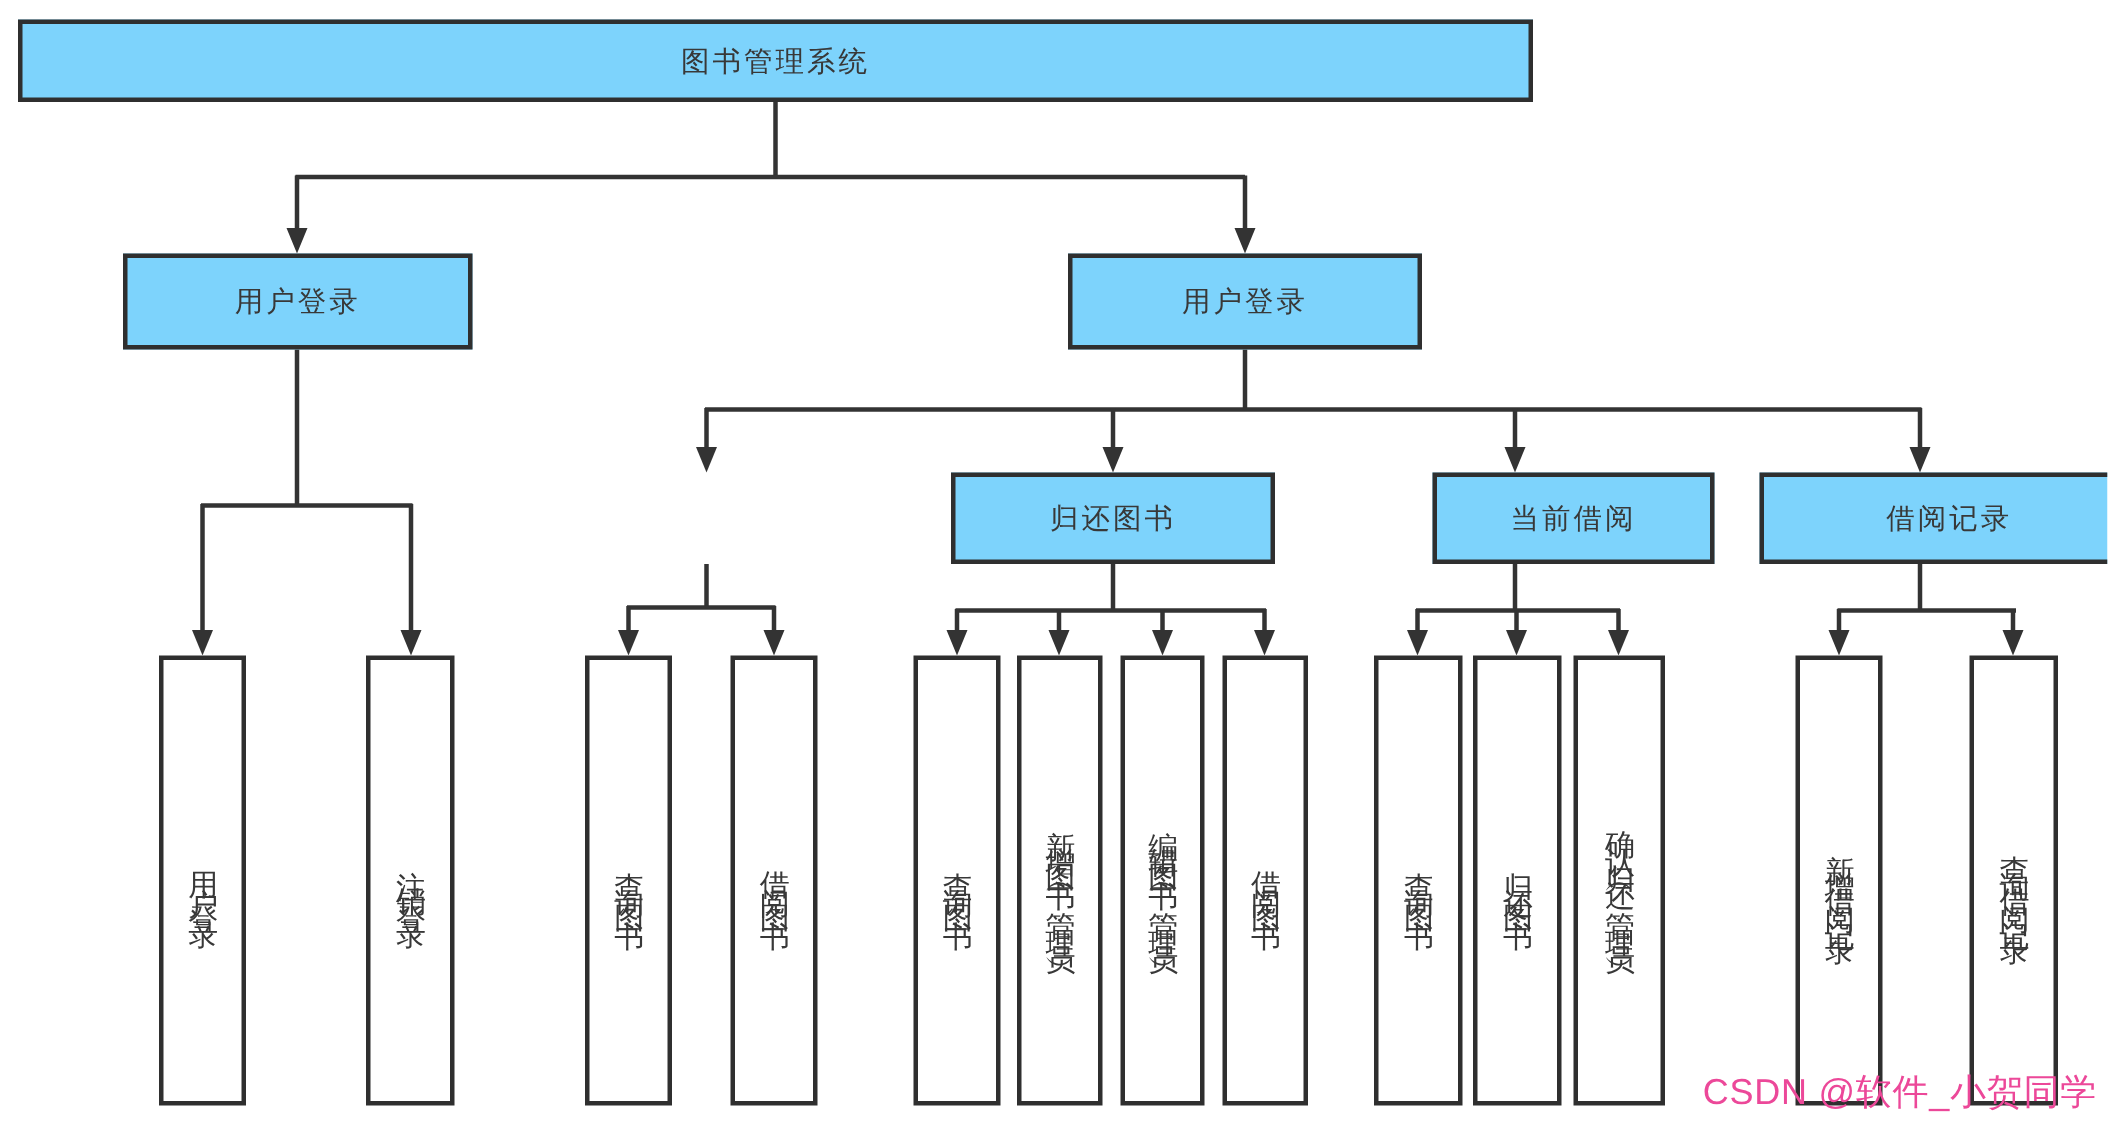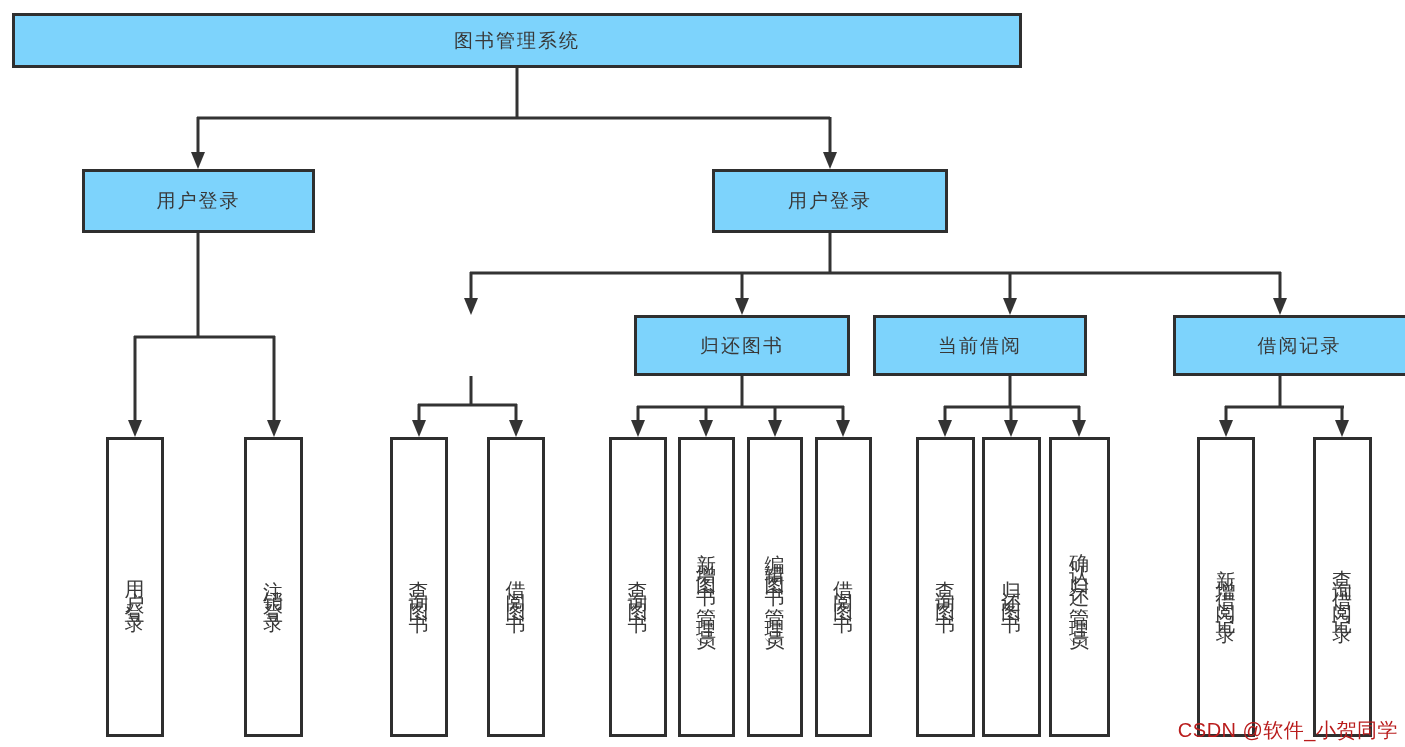--- a/index.html
+++ b/index.html
@@ -53,22 +53,22 @@
     font-size: 20px;
     letter-spacing: 11px;
     color: #383838;
     line-height: 1;
     white-space: nowrap;
   }
   .watermark {
     position: absolute;
     right: 7px;
     bottom: 3px;
-    font-size: 20px;
-    color: #b91c1c;
+    font-size: 24px;
+    color: #ec4899;
     letter-spacing: 0.5px;
     z-index: 2;
   }
 </style>
 </head>
 <body>
 
 <div id="stage">
 
   <svg id="connectors" width="1405" height="747" viewBox="0 0 1405 747" fill="none" xmlns="http://www.w3.org/2000/svg">
@@ -155,21 +155,21 @@
   <div class="node" style="left:82px; top:169px; width:233px; height:64px;">
     <span>用户登录</span>
   </div>
   <div class="node" style="left:712px; top:169px; width:236px; height:64px;">
     <span>用户登录</span>
   </div>
 
   <div class="node" style="left:634px; top:315px; width:216px; height:61px;">
     <span>归还图书</span>
   </div>
-  <div class="node" style="left:873px; top:315px; width:214px; height:61px;font-family:Liberation Serif, serif;">
+  <div class="node" style="left:955px; top:315px; width:188px; height:61px;font-family:Liberation Serif, serif;">
     <span>当前借阅</span>
   </div>
   <div class="node" style="left:1173px; top:315px; width:253px; height:61px;">
     <span>借阅记录</span>
   </div>
 
   <div class="leaf" style="left:106px; width:58px;">
     <span class="vtext">用户登录</span>
   </div>
   <div class="leaf" style="left:244px; width:59px;">

